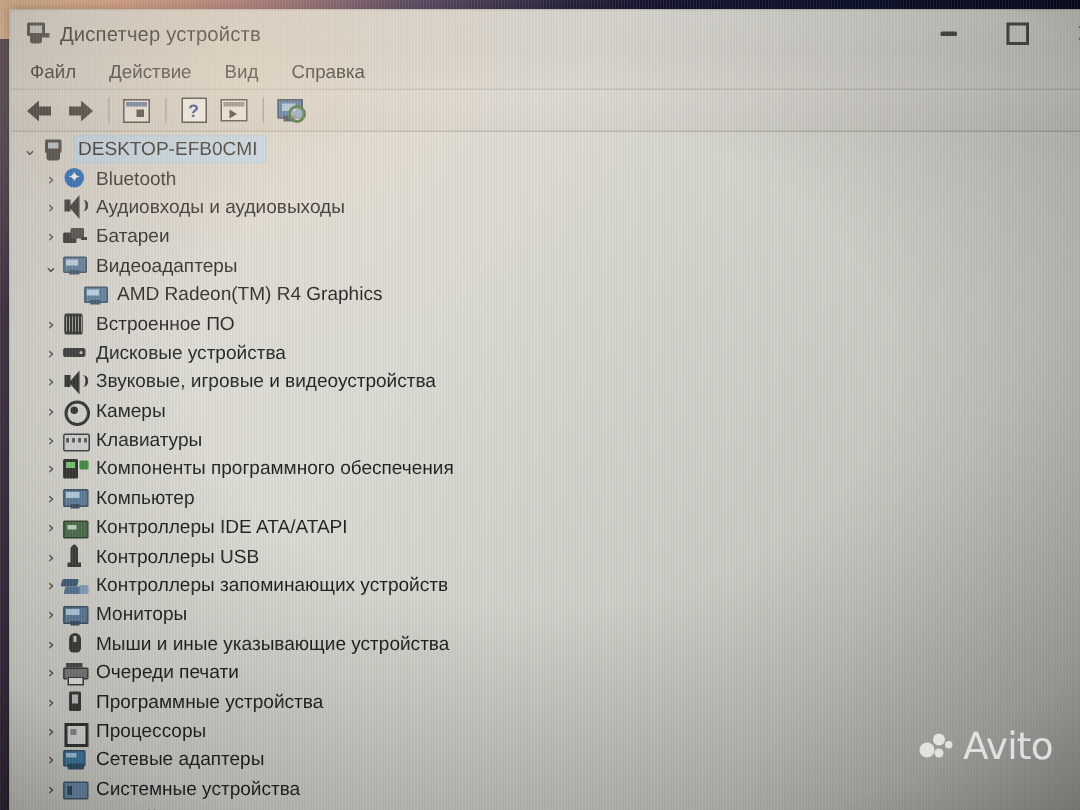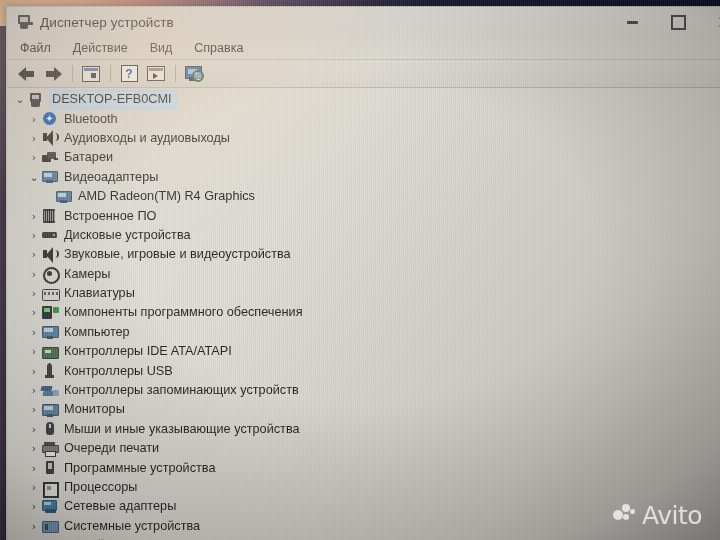--- a/index.html
+++ b/index.html
@@ -291,22 +291,22 @@
   .ic-sys { position:absolute; left:1px; top:3px; width:15px; height:10px; background:#6f93b3; border:1.3px solid #3e5a72; border-radius:1px; }
   .ic-sys:after { content:""; position:absolute; left:2px; top:2px; width:3px; height:6px; background:#2f4c63; }
 
   .ic-gpu .scr { position:absolute; left:1px; top:2px; width:14px; height:9px; background:#5b7f9e; border:1.4px solid #3b566d; border-radius:1px; }
   .ic-gpu .scr:after { content:""; position:absolute; left:1px; top:1px; width:8px; height:4px; background:#bcd6e9; }
   .ic-gpu .st { position:absolute; left:5px; top:11px; width:7px; height:3px; background:#3b566d; }
 
   
   .watermark {
     position: absolute;
-    right: 18px; bottom: 12px;
-    display: flex; align-items: flex-start;
+    right: 18px; bottom: 30px;
+    display: flex; align-items: flex-end;
     z-index: 50;
     opacity: 0.82;
   }
   .wm-dots { position: relative; width: 26px; height: 22px; margin-right: 3px; }
   .wm-dots i { position: absolute; background: #f2f2f2; border-radius: 50%; display: block; }
   .wm-dots .d1 { left: 0px;  top: 7px;  width: 10px; height: 10px; }
   .wm-dots .d2 { left: 9px;  top: 1px;  width: 8px;  height: 8px; }
   .wm-dots .d3 { left: 10px; top: 11px; width: 6px;  height: 6px; }
   .wm-dots .d4 { left: 17px; top: 6px;  width: 5px;  height: 5px; }
   .wm-text { font-size: 25px; color: #f2f2f2; font-family: "DejaVu Sans", sans-serif; letter-spacing: -0.5px; line-height: 1; }

